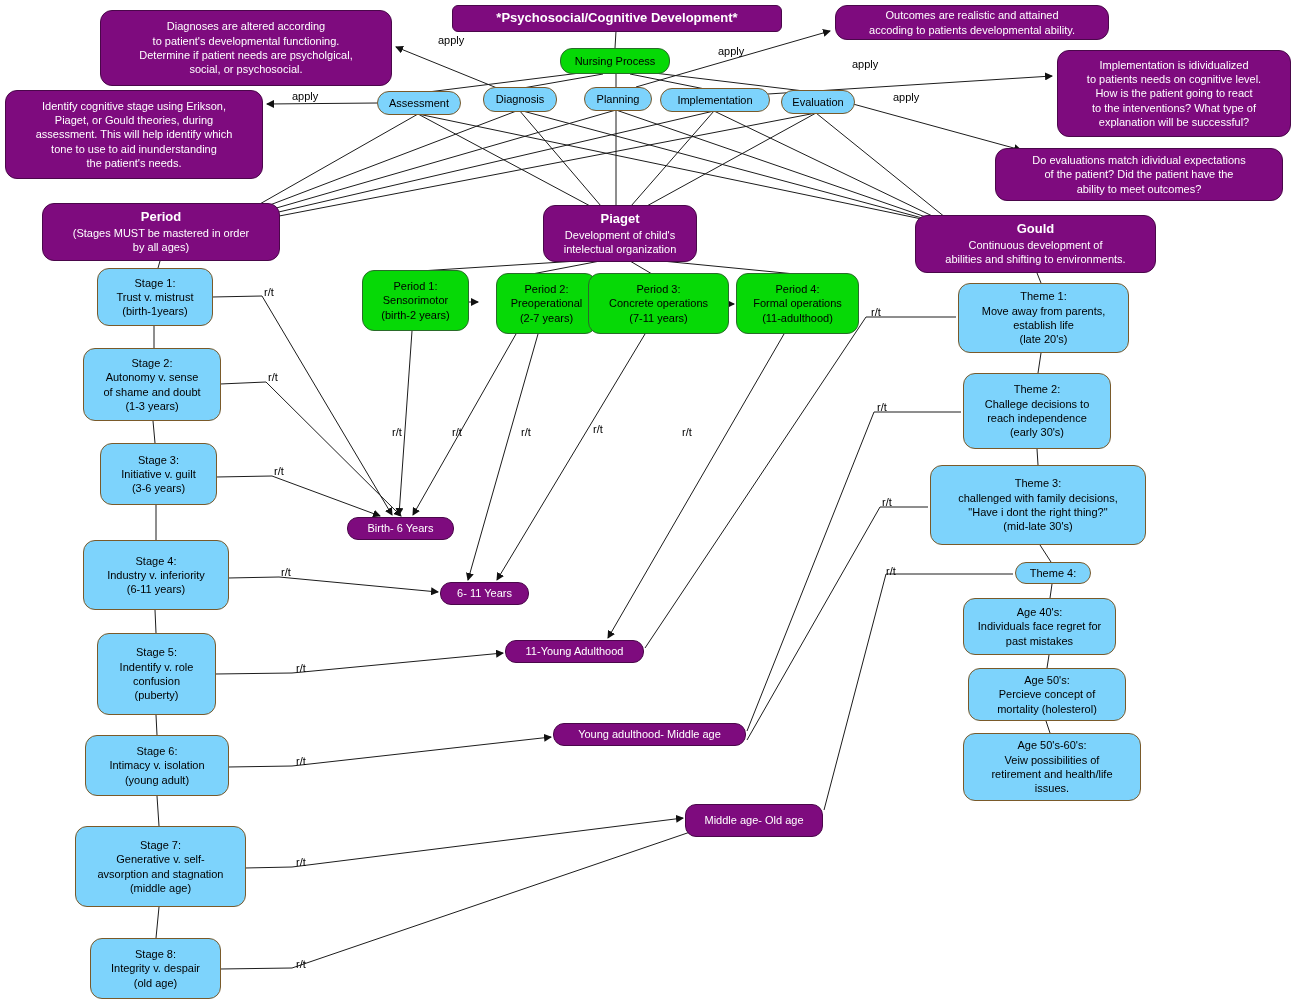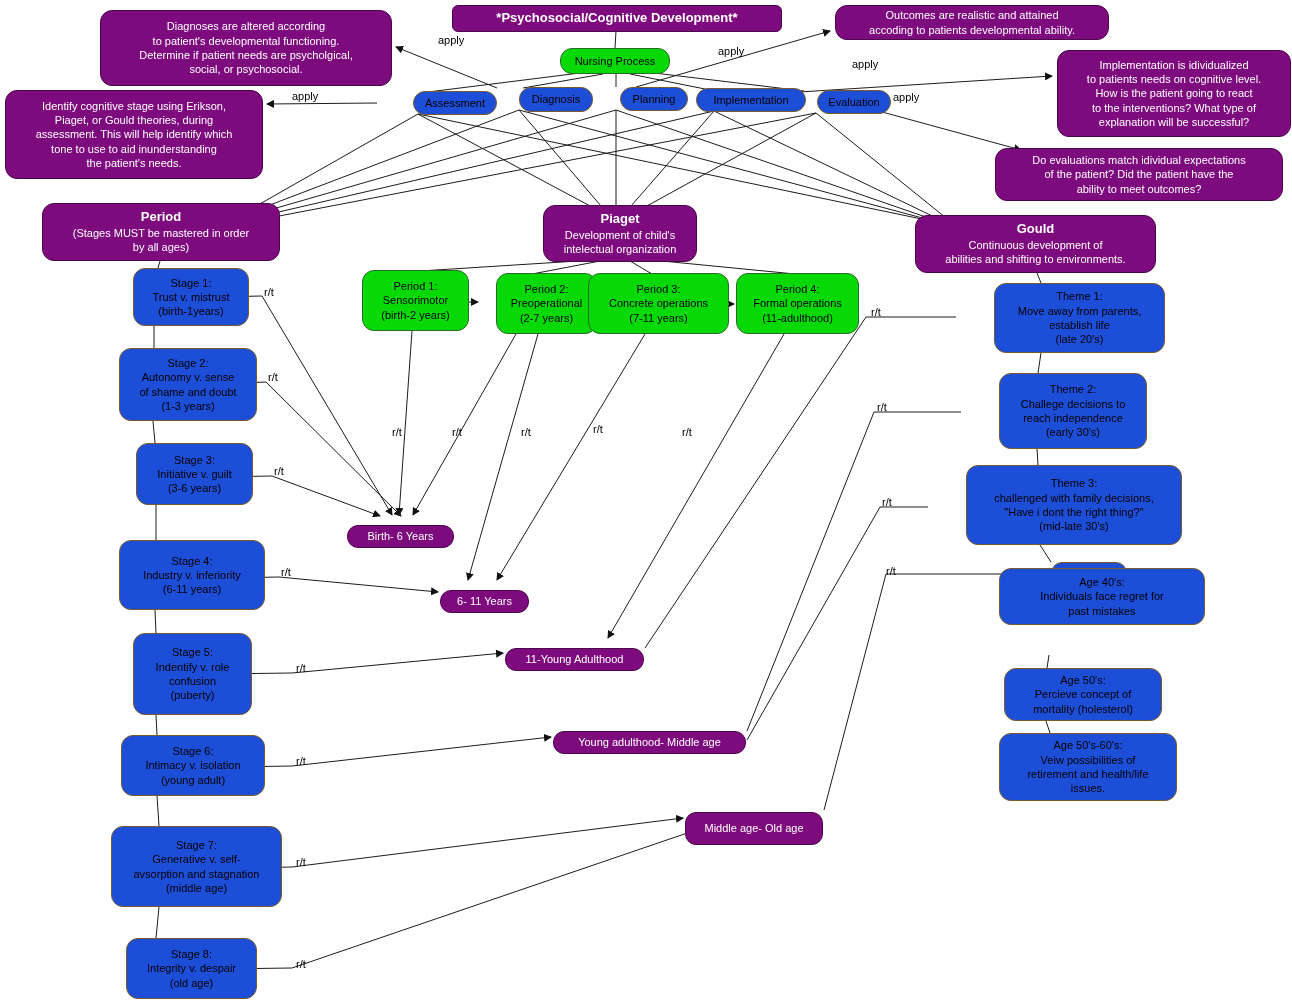--- a/index.html
+++ b/index.html
@@ -5,25 +5,25 @@
   html,body{margin:0;padding:0;background:#fff;}
   .map{position:relative;width:1292px;height:1000px;background:#fff;overflow:hidden;
        font-family:Liberation Sans, sans-serif;color:#000;}
   .wires{position:absolute;left:0;top:0;}
   .wires line{stroke:#1c1c1c;stroke-width:1;}
   .node{position:absolute;box-sizing:border-box;display:flex;flex-direction:column;
         align-items:center;justify-content:center;text-align:center;
         border:1px solid #474747;border-radius:12px;font-size:11px;line-height:1.3;
         white-space:pre-line;padding:2px 5px;}
   .purple{background:#7e0b7e;color:#fff;border-color:#4a074a;}
-  .orange{background:#1d4ed8;color:#000;border-color:#7a5a2a;margin-left:36px;}
+  .orange{background:#7dd3fc;color:#000;border-color:#7a5a2a;}
   .green{background:#06d906;color:#000;border-color:#2a6b2a;}
   .title-box{font-weight:bold;font-size:13px;border-radius:6px;}
   .head{font-weight:bold;font-size:13px;}
-  .pill{border-radius:11px;margin-top:8px;}
+  .pill{border-radius:11px;}
   .lbl{position:absolute;font-size:11px;color:#000;background:rgba(255,255,255,.0);}
 </style>
 </head>
 <body>
 
 <div class="map">
 
   <svg class="wires" width="1292" height="1000" viewBox="0 0 1292 1000">
     <defs>
       <marker id="arrow" markerWidth="8" markerHeight="8" refX="7" refY="4" orient="auto">
@@ -222,21 +222,21 @@
 (late 20's)</div>
   <div class="node orange" style="left:963px;top:373px;width:148px;height:76px">Theme 2:
 Challege decisions to
 reach independence
 (early 30's)</div>
   <div class="node orange" style="left:930px;top:465px;width:216px;height:80px">Theme 3:
 challenged with family decisions,
 "Have i dont the right thing?"
 (mid-late 30's)</div>
   <div class="node orange" style="left:1015px;top:562px;width:76px;height:22px">Theme 4:</div>
-  <div class="node orange" style="left:963px;top:568px;width:206px;height:57px">Age 40's:
+  <div class="node orange" style="left:963px;top:598px;width:153px;height:57px">Age 40's:
 Individuals face regret for
 past mistakes</div>
   <div class="node orange" style="left:968px;top:668px;width:158px;height:53px">Age 50's:
 Percieve concept of
 mortality (holesterol)</div>
   <div class="node orange" style="left:963px;top:733px;width:178px;height:68px">Age 50's-60's:
 Veiw possibilities of
 retirement and health/life
 issues.</div>
 

